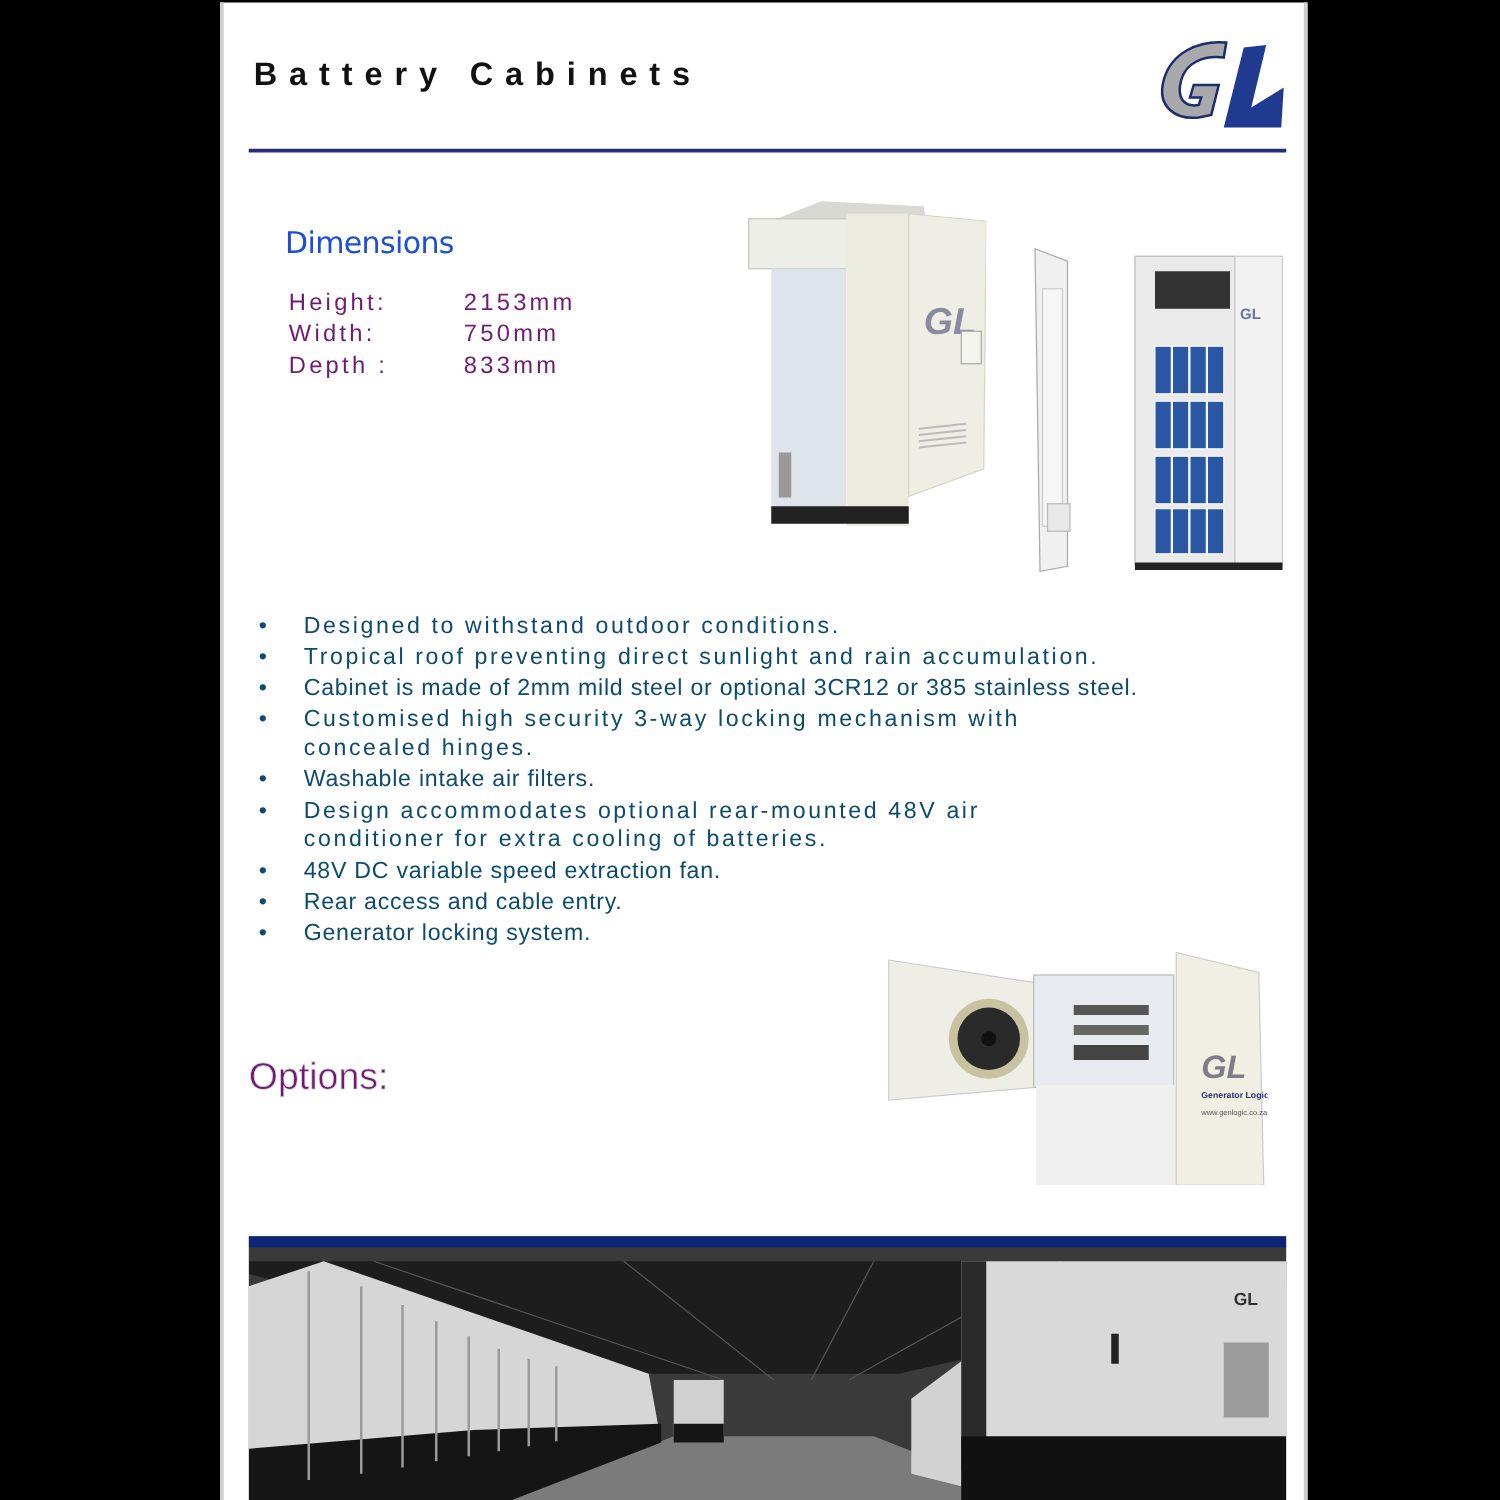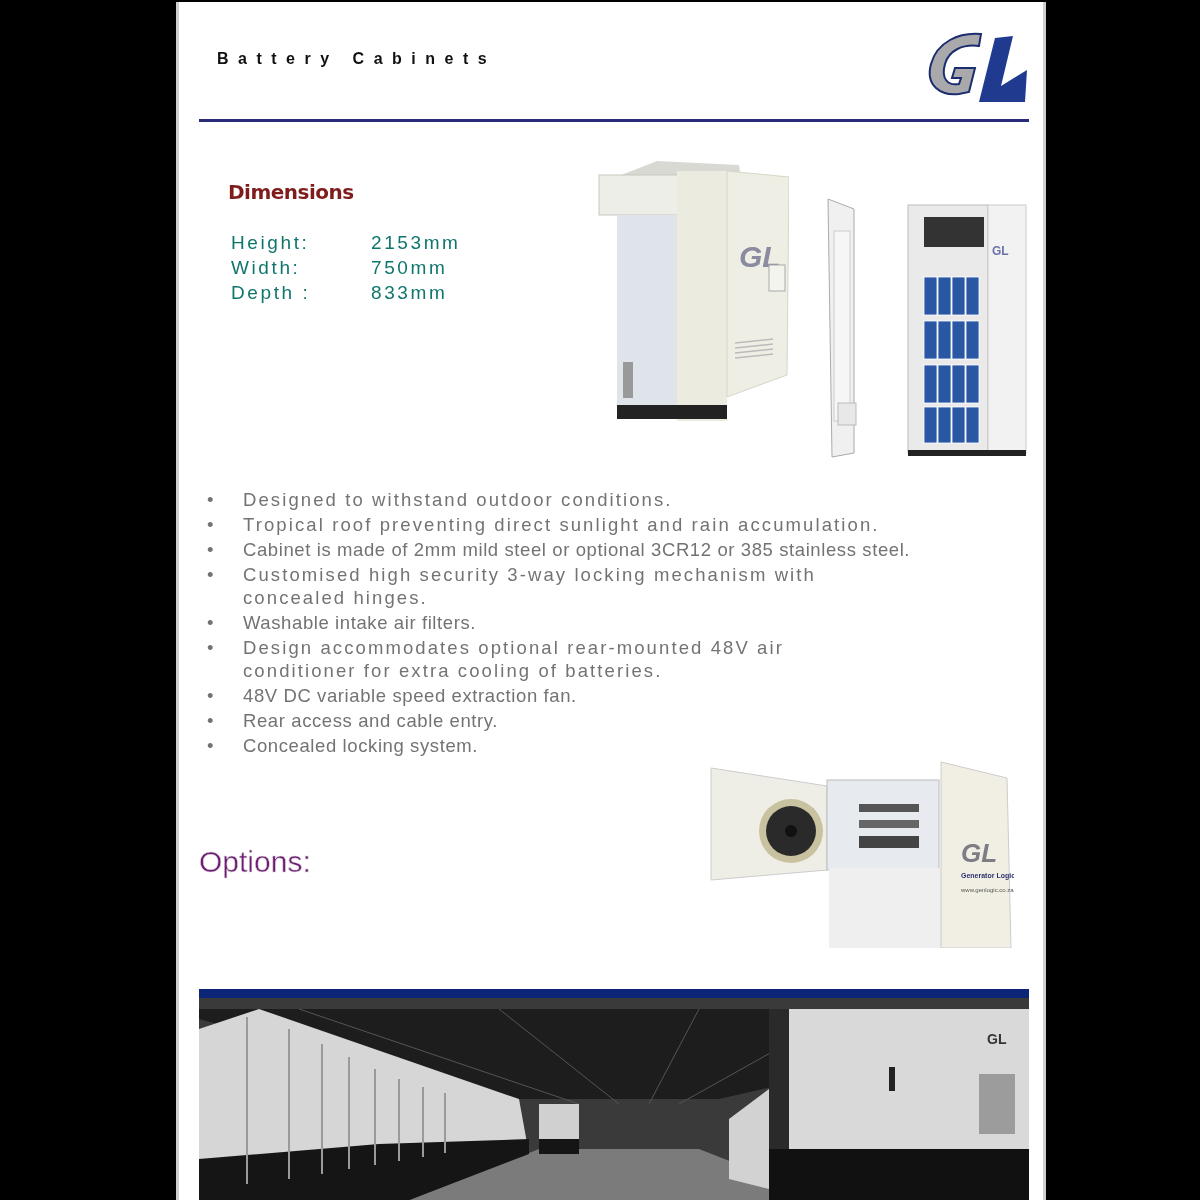--- a/index.html
+++ b/index.html
@@ -1,25 +1,25 @@
 <!DOCTYPE html>
 <html><head>
 <meta charset="utf-8">
 <style>
   html, body { margin:0; padding:0; }
   body { width:1200px; height:1200px; background:#000; position:relative; overflow:hidden; font-family:"Liberation Sans", sans-serif; }
   .page { position:absolute; left:176px; top:2px; width:870px; height:1198px; background:#fff; border-left:3px solid #cfcfcf; border-right:3px solid #cfcfcf; box-sizing:border-box; overflow:hidden; }
-  .title { position:absolute; left:38px; top:42px; font-weight:bold; font-size:16px; letter-spacing:9.5px; line-height:30px; color:#111; }
+  .title { position:absolute; left:24px; top:42px; font-weight:bold; font-size:26px; letter-spacing:9.5px; line-height:30px; color:#111; }
   .logo { position:absolute; left:740px; top:28px; width:110px; height:76px; }
   .rule { position:absolute; left:20px; top:117px; width:830px; height:3px; background:#2a2a7a; }
-  .h2 { position:absolute; font-weight:bold; font-size:20px; color:#7f1d1d; font-family:"DejaVu Sans", sans-serif; letter-spacing:-0.5px; }
-  .dims { position:absolute; left:52px; top:228px; font-size:19px; letter-spacing:2.6px; line-height:25px; color:#0f766e; }
+  .h2 { position:absolute; font-weight:normal; font-size:24px; color:#1d4ed8; font-family:"DejaVu Sans", sans-serif; letter-spacing:-0.5px; }
+  .dims { position:absolute; left:52px; top:228px; font-size:19px; letter-spacing:2.6px; line-height:25px; color:#701a75; }
   .dims .row { display:flex; }
   .dims .lbl { width:140px; }
-  .features { position:absolute; left:28px; top:486px; width:820px; font-size:18.5px; color:#737373; letter-spacing:2.1px; line-height:23px; margin:0; padding:0; list-style:none; }
+  .features { position:absolute; left:28px; top:486px; width:820px; font-size:18.5px; color:#0c4a6e; letter-spacing:2.1px; line-height:23px; margin:0; padding:0; list-style:none; }
   .features li { position:relative; padding-left:36px; margin-bottom:2px; }
   .features li::before { content:"\2022"; position:absolute; left:0; top:0; }
   .features li.tight { letter-spacing:0.6px; }
   .options { position:absolute; left:20px; top:843px; font-size:30px; color:#701a75; -webkit-text-stroke:0.6px #d8d8d8; }
   .photo { position:absolute; overflow:hidden; }
   .banner { position:absolute; left:20px; top:987px; width:830px; height:215px; background:#777; overflow:hidden; }
   .banner .bar { position:absolute; left:0; top:0; width:100%; height:9px; background:#0c2577; }
 </style>
 </head>
 <body>
@@ -103,21 +103,21 @@
 
   <ul class="features">
     <li>Designed to withstand outdoor conditions.</li>
     <li>Tropical roof preventing direct sunlight and rain accumulation.</li>
     <li class="tight">Cabinet is made of 2mm mild steel or optional 3CR12 or 385 stainless steel.</li>
     <li style="width:620px;">Customised high security 3-way locking mechanism with concealed hinges.</li>
     <li class="tight">Washable intake air filters.</li>
     <li style="width:610px;">Design accommodates optional rear-mounted 48V air conditioner for extra cooling of batteries.</li>
     <li class="tight">48V DC variable speed extraction fan.</li>
     <li class="tight">Rear access and cable entry.</li>
-    <li class="tight">Concealed locking system.</li>
+    <li class="tight">Generator locking system.</li>
   </ul>
 
   <svg class="photo" style="left:530px; top:754px; width:305px; height:192px;" viewBox="0 0 305 192">
     <polygon points="2,12 118,30 118,114 2,124" fill="#efeee6" stroke="#ccc"></polygon>
     <circle cx="82" cy="75" r="32" fill="#c9c2a0"></circle>
     <circle cx="82" cy="75" r="25" fill="#2a2a2a"></circle>
     <circle cx="82" cy="75" r="6" fill="#111"></circle>
     <rect x="118" y="24" width="112" height="90" fill="#e7ebef" stroke="#bbb"></rect>
     <rect x="150" y="48" width="60" height="8" fill="#555"></rect>
     <rect x="150" y="64" width="60" height="8" fill="#666"></rect>

